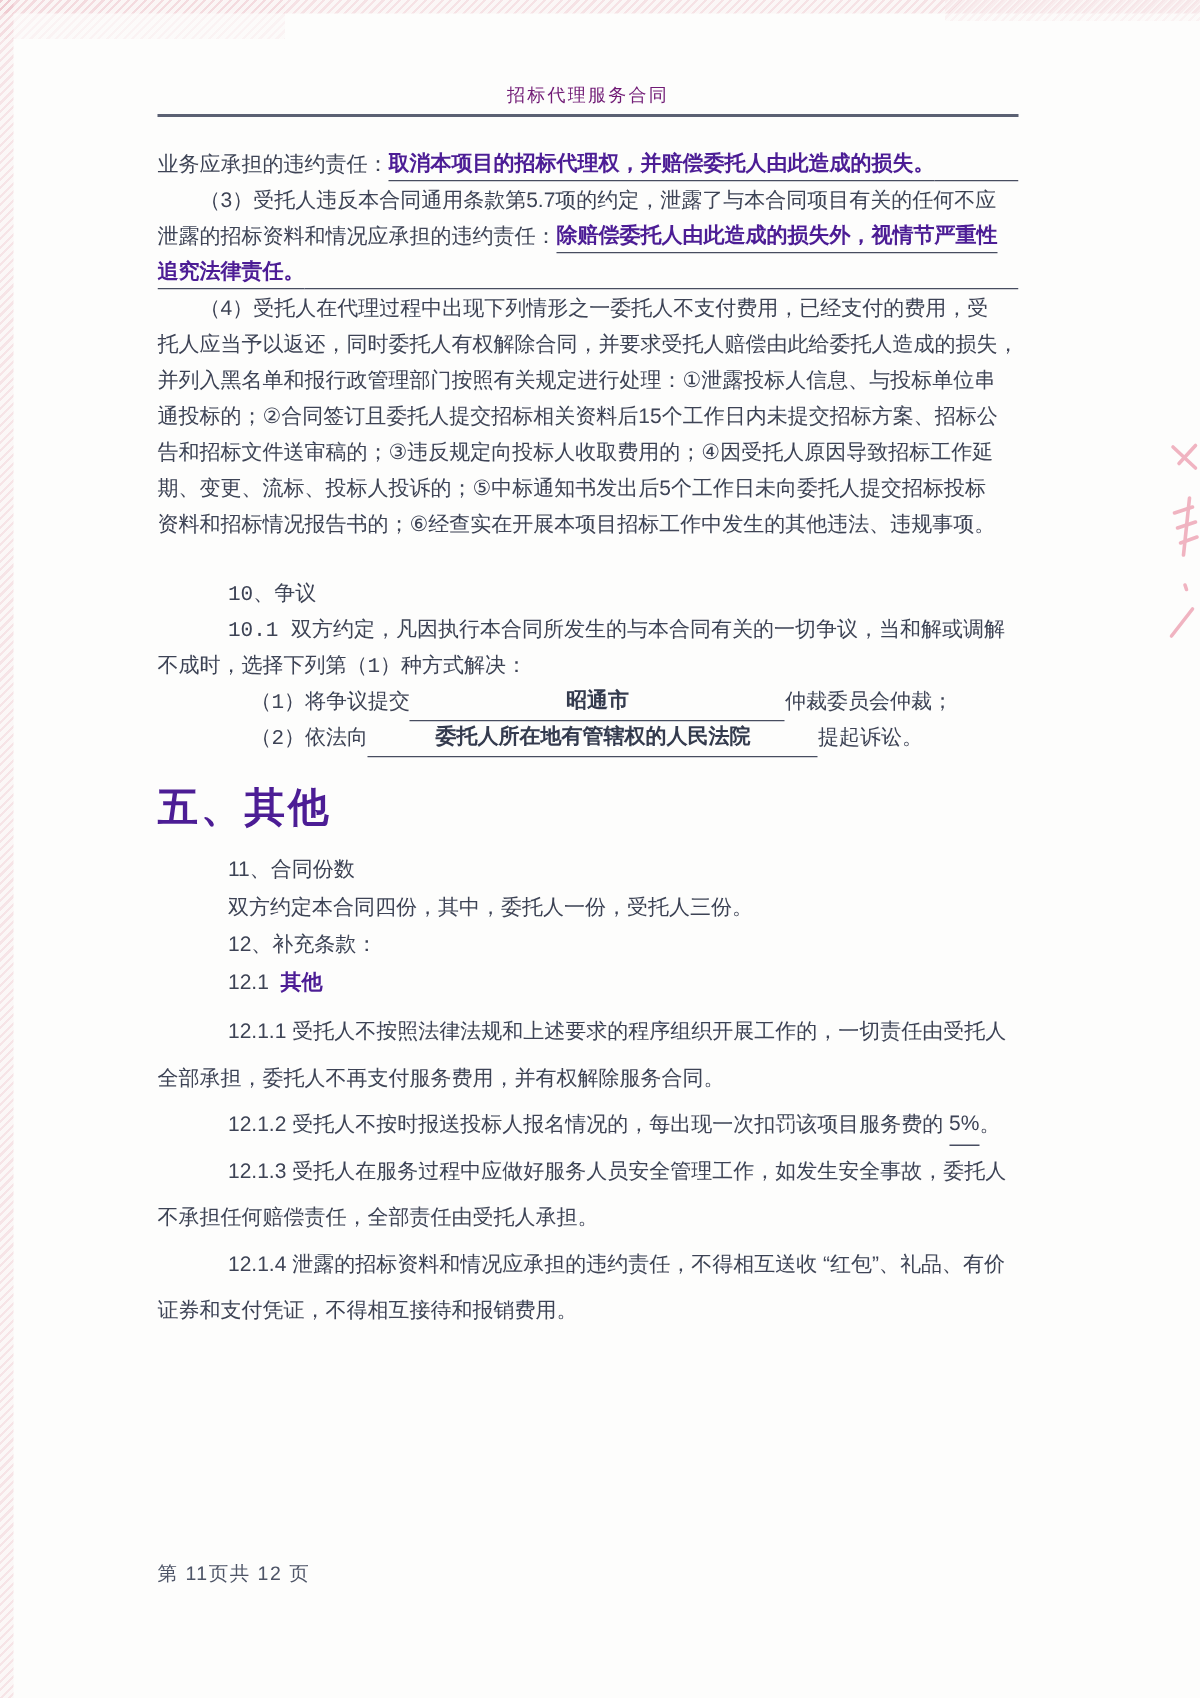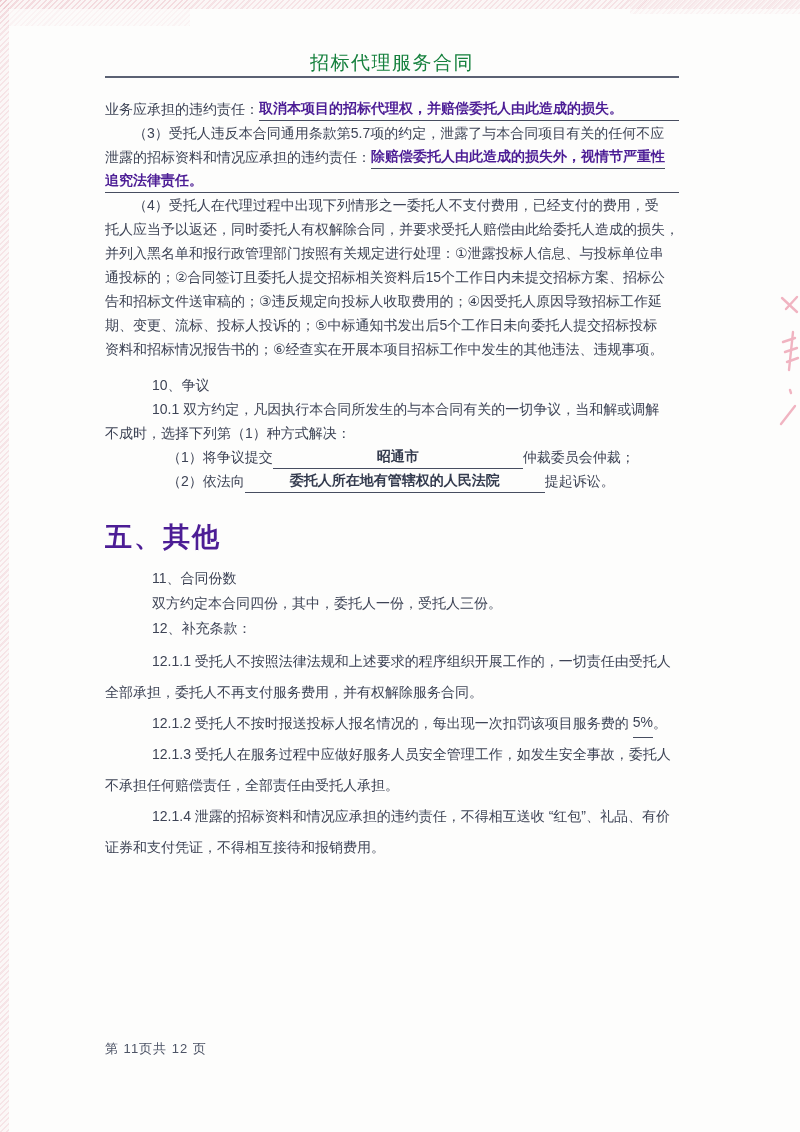--- a/index.html
+++ b/index.html
@@ -12,29 +12,29 @@
   
   .edge{position:absolute;pointer-events:none;
     background:repeating-linear-gradient(135deg, rgba(228,160,172,.38) 0 1.5px, rgba(250,243,243,.85) 1.5px 4px);}
   .edge-top{top:0;left:0;width:800px;height:9px;opacity:.75;}
   .edge-left{top:0;left:0;width:9px;height:1132px;opacity:.7;}
   .edge-corner{top:0;left:0;width:190px;height:26px;opacity:.28;}
   .edge-topright{top:0;left:630px;width:170px;height:14px;opacity:.3;}
 
   .page-content{position:absolute;left:105px;top:53px;width:574px;}
   .doc-title{text-align:center;font-size:14.5px;letter-spacing:1.5px;color:#49506"">}
-  .doc-title{text-align:center;font-size:19px;letter-spacing:1.5px;color:#15803d;height:20px;line-height:20px;}
+  .doc-title{text-align:center;font-size:12px;letter-spacing:1.5px;color:#701a75;height:20px;line-height:20px;}
   .header-rule{border-top:2px solid #5b6173;margin-top:3px;}
 
   .sec{overflow:hidden;}
   .line{display:flex;align-items:flex-end;white-space:pre;overflow:hidden;font-size:14px;}
   .tight{margin-top:19px;}
   .tight .line, .disputes .line{height:24px;line-height:23px;}
-  .disputes{margin-top:12px;}
-  .heading{margin-top:25px;margin-bottom:9px;text-align:right;}
+  .disputes{margin-top:24px;font-family:Liberation Mono, monospace;}
+  .heading{margin-top:14px;margin-bottom:9px;text-align:right;}
   .heading .line{height:38px;line-height:38px;font-size:27px;font-weight:700;letter-spacing:2px;color:#353c4e;}
   .mid .line{height:25px;line-height:24px;}
   .loose{margin-top:5px;}
   .loose .line{height:31px;line-height:30px;text-align:center;}
 
   .ind0{margin-left:0;}
   .ind1{margin-left:28px;}
   .ind2{margin-left:47px;}
   .ind3{margin-left:62px;}
 
@@ -82,20 +82,21 @@
         <div class="line ind3"><span class="">（1）将争议提交</span><span class="slot" style="width: 250px;">昭通市</span><span class="">仲裁委员会仲裁；</span></div>
         <div class="line ind3"><span class="">（2）依法向</span><span class="slot" style="width: 300px;">委托人所在地有管辖权的人民法院</span><span class="">提起诉讼。</span></div>
       </div>
       <div class="sec heading">
         <div class="line ind0"><span class="b">五、其他</span></div>
       </div>
       <div class="sec mid">
         <div class="line ind2"><span class="">11、合同份数</span></div>
         <div class="line ind2"><span class="">双方约定本合同四份，其中，委托人一份，受托人三份。</span></div>
         <div class="line ind2"><span class="">12、补充条款：</span></div>
+        <div class="line ind2"><span class="">12.1  </span><span class="b">其他</span></div>
       </div>
       <div class="sec loose">
         <div class="line ind2"><span class="">12.1.1 受托人不按照法律法规和上述要求的程序组织开展工作的，一切责任由受托人</span></div>
         <div class="line ind0"><span class="">全部承担，委托人不再支付服务费用，并有权解除服务合同。</span></div>
         <div class="line ind2"><span class="">12.1.2 受托人不按时报送投标人报名情况的，每出现一次扣罚该项目服务费的 </span><span class="u">5%</span><span class="">。</span></div>
         <div class="line ind2"><span class="">12.1.3 受托人在服务过程中应做好服务人员安全管理工作，如发生安全事故，委托人</span></div>
         <div class="line ind0"><span class="">不承担任何赔偿责任，全部责任由受托人承担。</span></div>
         <div class="line ind2"><span class="">12.1.4 泄露的招标资料和情况应承担的违约责任，不得相互送收 “红包”、礼品、有价</span></div>
         <div class="line ind0"><span class="">证券和支付凭证，不得相互接待和报销费用。</span></div>
       </div>

